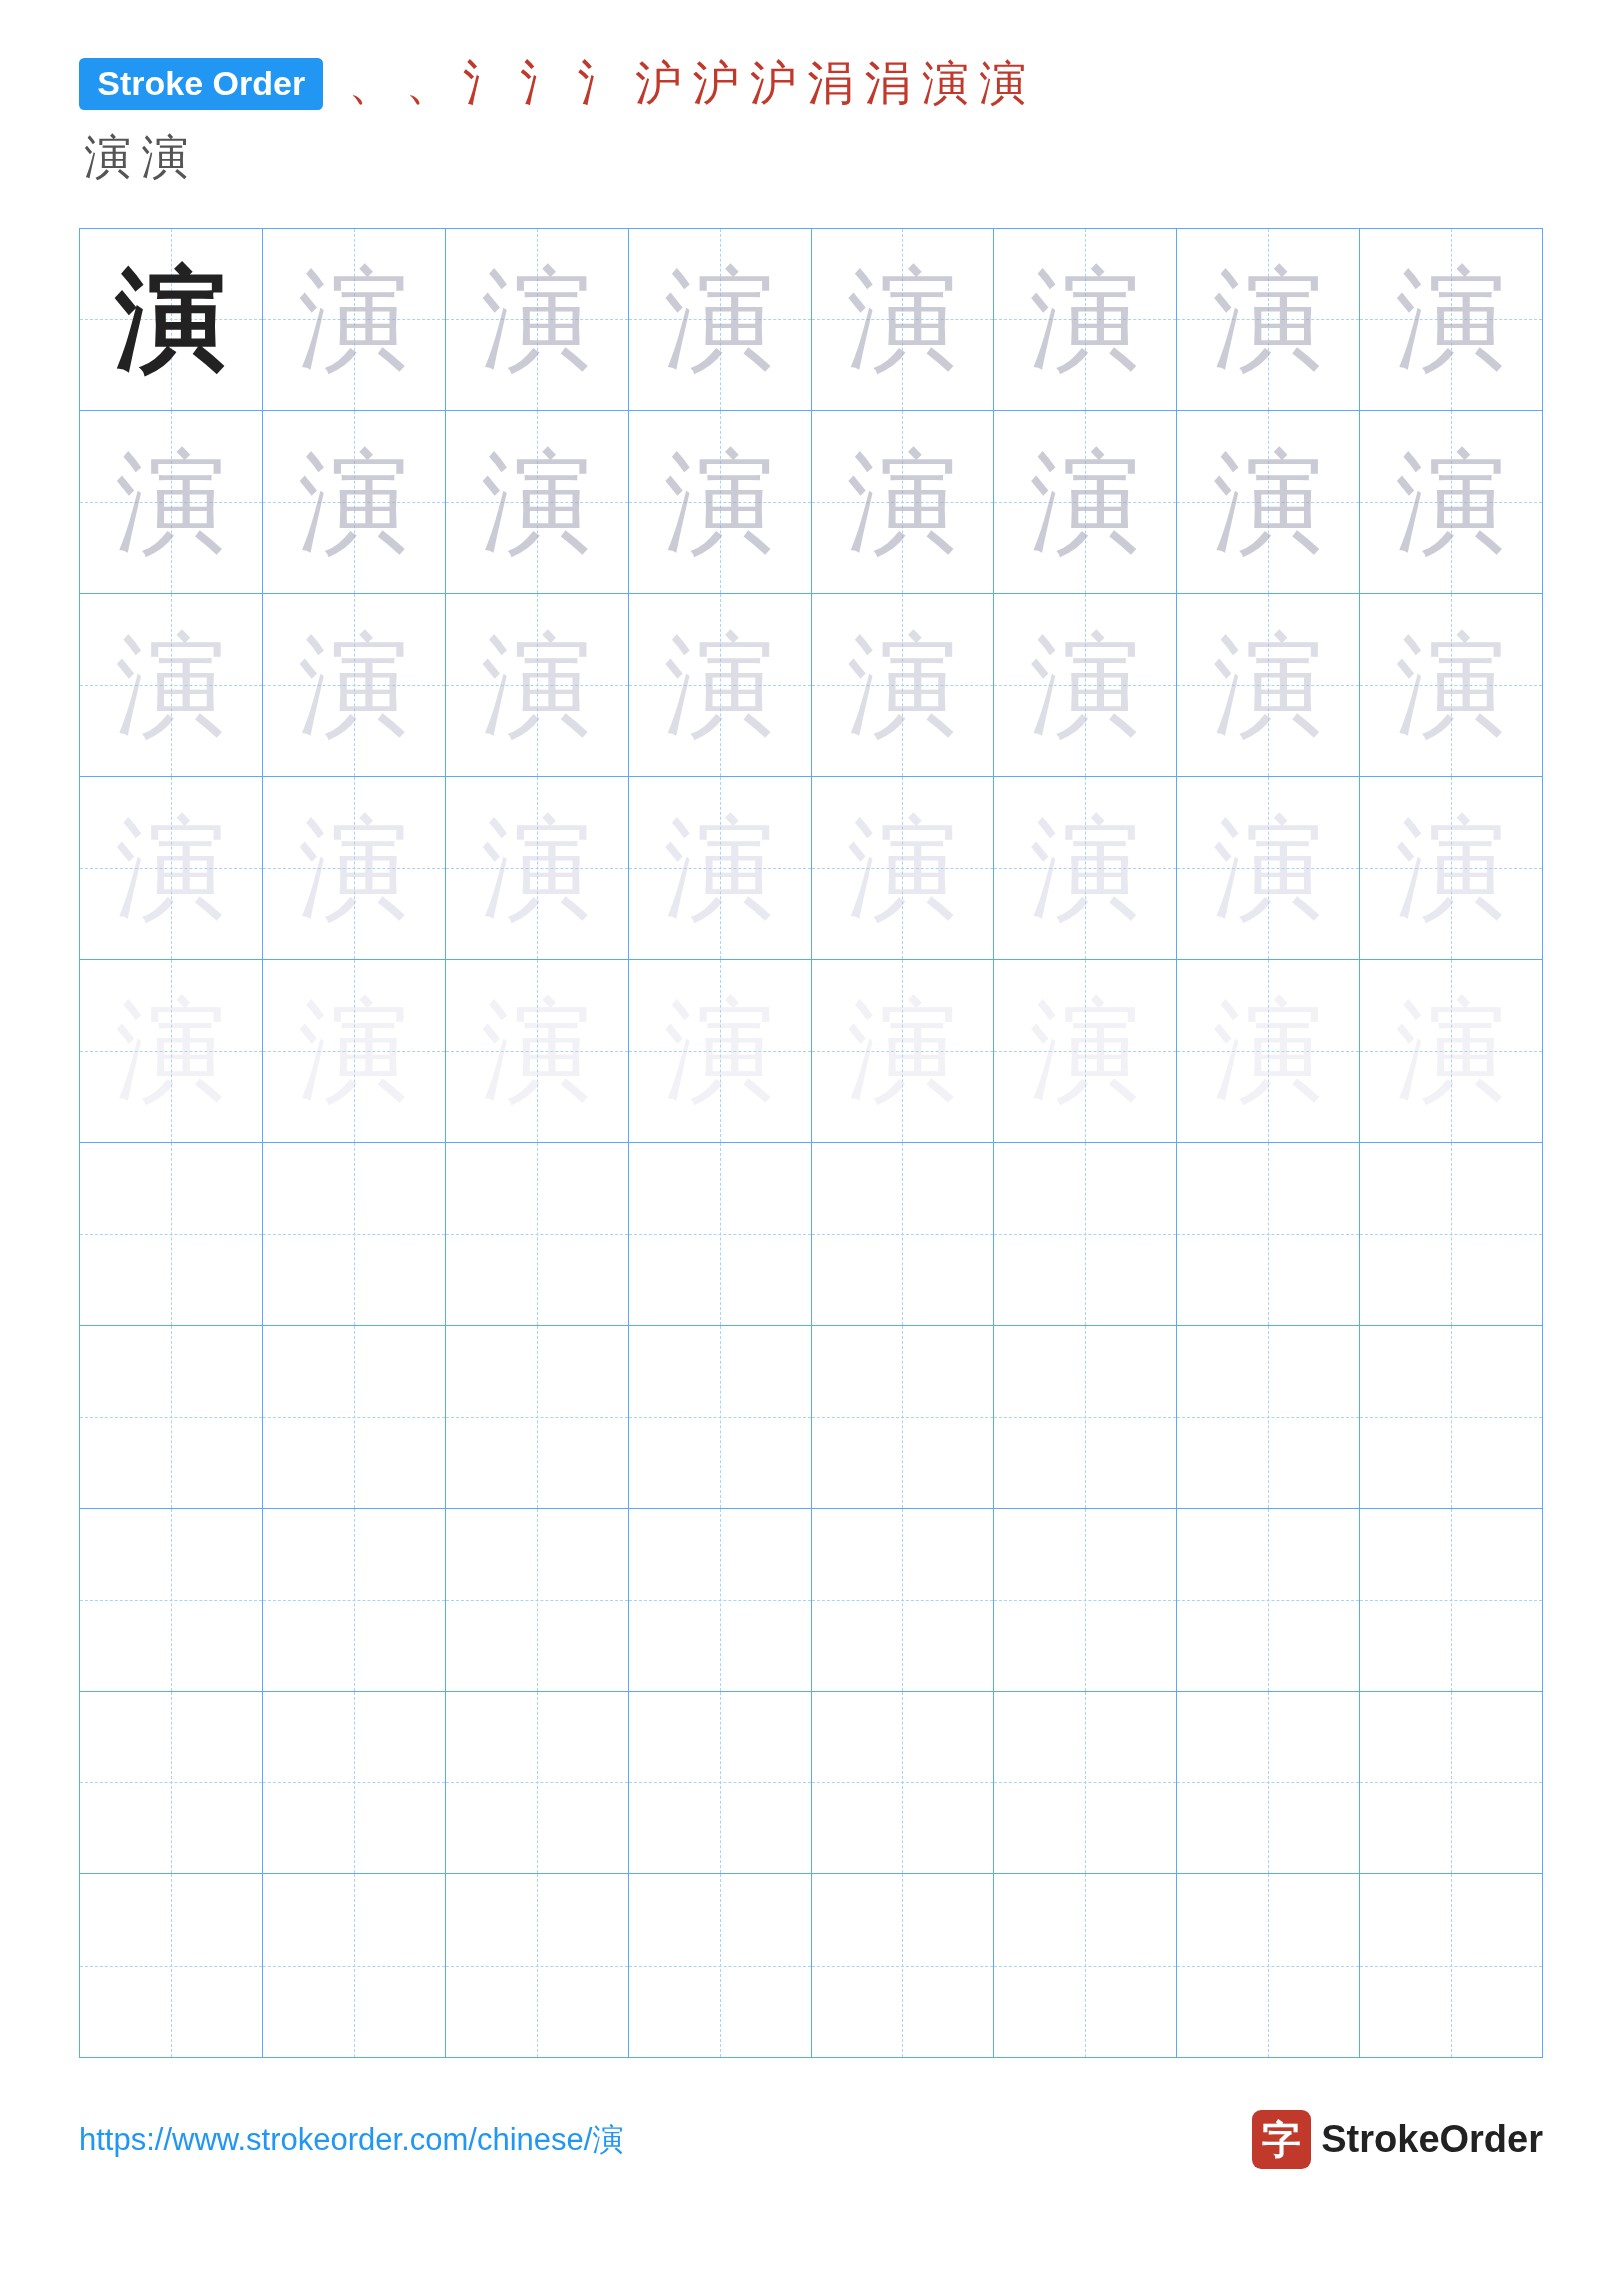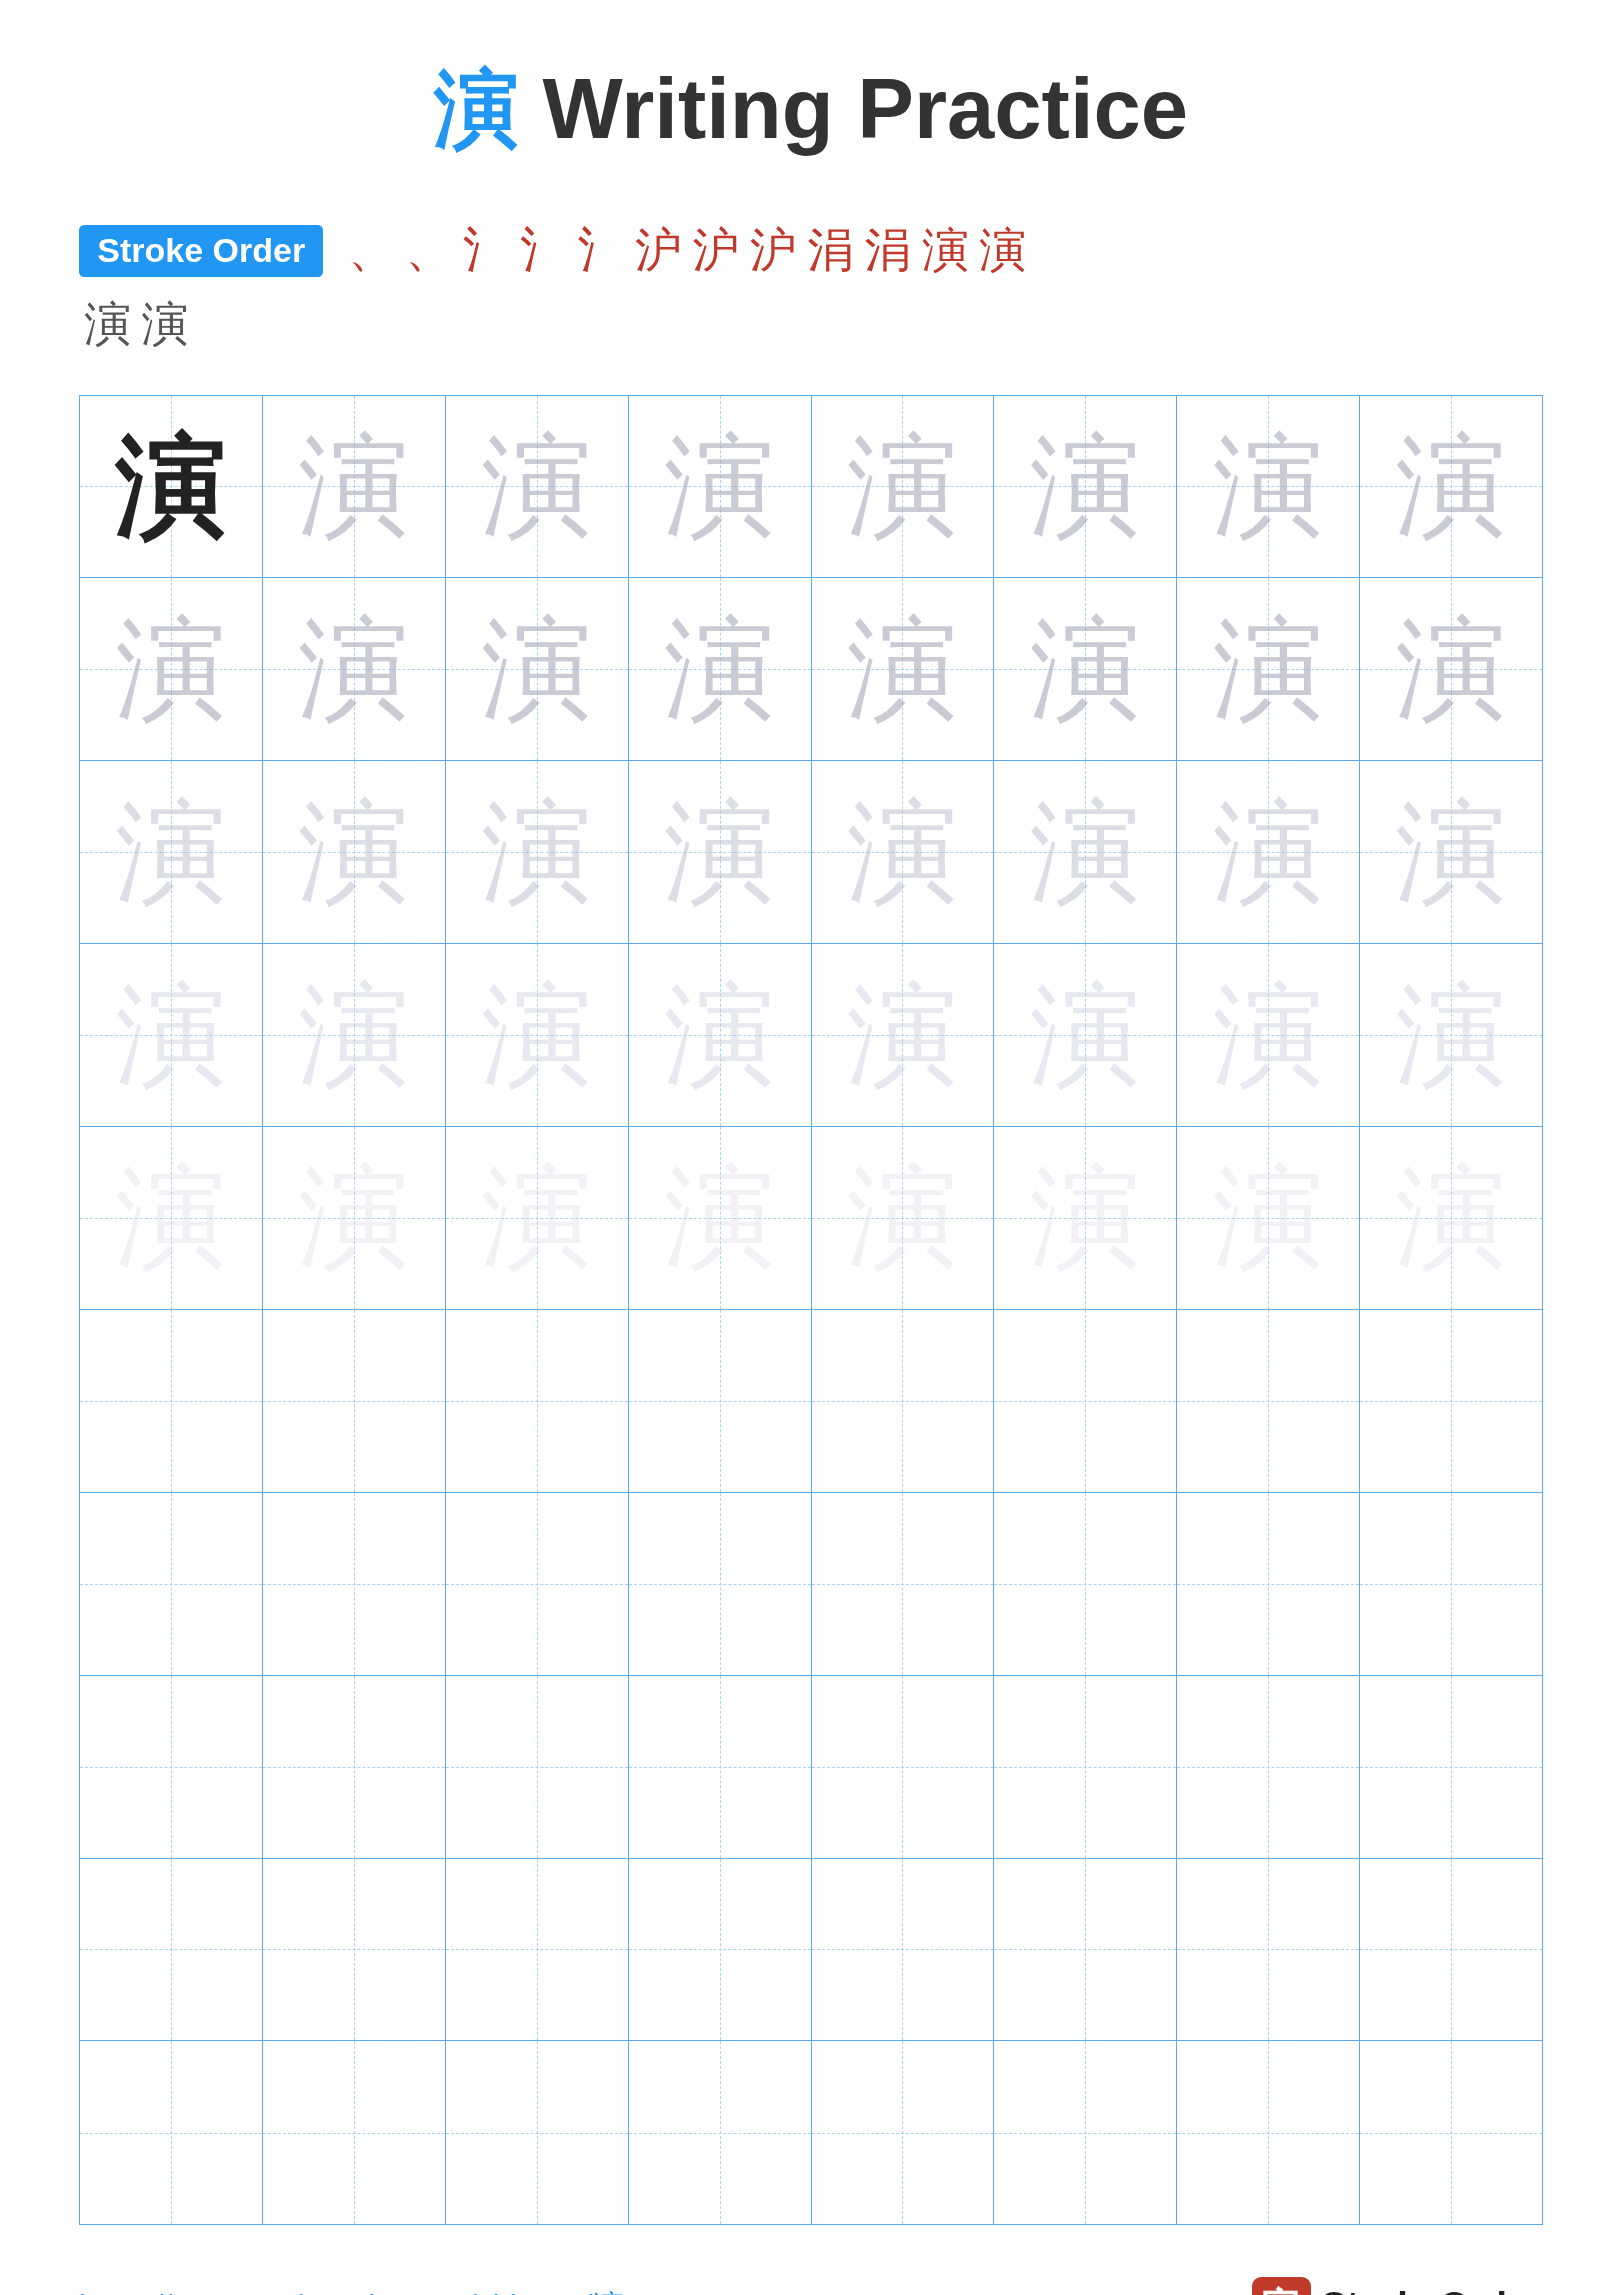--- a/index.html
+++ b/index.html
@@ -206,25 +206,20 @@
       font-weight: bold;
       color: #222;
     }
 
   </style>
 </head>
 <body>
 
 <div class="page">
 
-  <div class="title-area">
-    <h1 class="title">
-      <span class="title-char">演</span><span> Writing Practice</span>
-    </h1>
-  </div>
 
   <div class="stroke-order-section">
     <div class="stroke-order-row">
       <span class="stroke-order-badge">Stroke Order</span>
       <div class="stroke-chars">
         <span class="stroke-char">、</span>
         <span class="stroke-char">、</span>
         <span class="stroke-char">氵</span>
         <span class="stroke-char">氵</span>
         <span class="stroke-char">氵</span>

